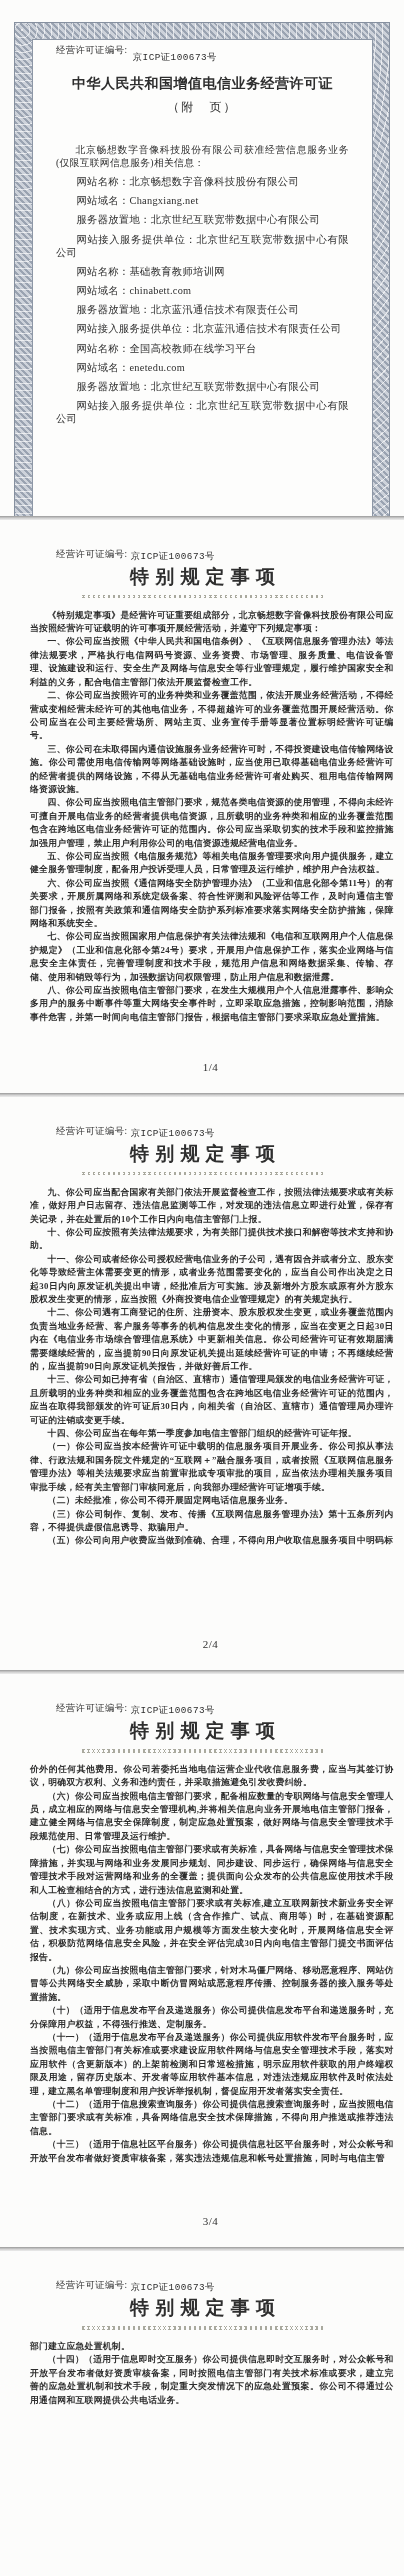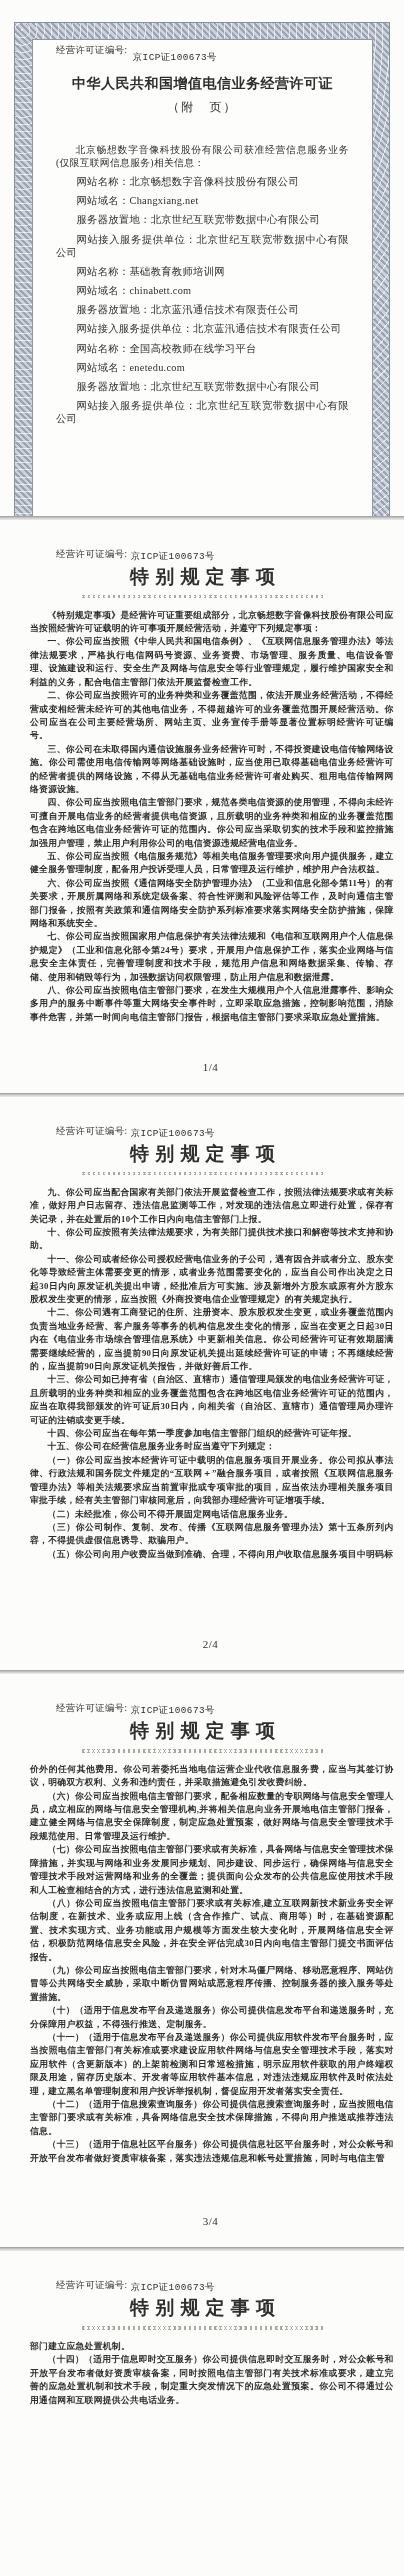--- a/index.html
+++ b/index.html
@@ -193,21 +193,20 @@
     </div>
     <h2 class="prov-title">特别规定事项</h2>
     <div class="wave"></div>
     <div class="prov-body">
       <p>九、你公司应当配合国家有关部门依法开展监督检查工作，按照法律法规要求或有关标准，做好用户日志留存、违法信息监测等工作，对发现的违法信息立即进行处置，保存有关记录，并在处置后的10个工作日内向电信主管部门上报。</p>
       <p>十、你公司应按照有关法律法规要求，为有关部门提供技术接口和解密等技术支持和协助。</p>
       <p>十一、你公司或者经你公司授权经营电信业务的子公司，遇有因合并或者分立、股东变化等导致经营主体需要变更的情形，或者业务范围需要变化的，应当自公司作出决定之日起30日内向原发证机关提出申请，经批准后方可实施。涉及新增外方股东或原有外方股东股权发生变更的情形，应当按照《外商投资电信企业管理规定》的有关规定执行。</p>
       <p>十二、你公司遇有工商登记的住所、注册资本、股东股权发生变更，或业务覆盖范围内负责当地业务经营、客户服务等事务的机构信息发生变化的情形，应当在变更之日起30日内在《电信业务市场综合管理信息系统》中更新相关信息。你公司经营许可证有效期届满需要继续经营的，应当提前90日向原发证机关提出延续经营许可证的申请；不再继续经营的，应当提前90日向原发证机关报告，并做好善后工作。</p>
       <p>十三、你公司如已持有省（自治区、直辖市）通信管理局颁发的电信业务经营许可证，且所载明的业务种类和相应的业务覆盖范围包含在跨地区电信业务经营许可证的范围内，应当在取得我部颁发的许可证后30日内，向相关省（自治区、直辖市）通信管理局办理许可证的注销或变更手续。</p>
       <p>十四、你公司应当在每年第一季度参加电信主管部门组织的经营许可证年报。</p>
-      <p>十五、你公司在经营信息服务业务时应当遵守下列规定：</p>
       <p>（一）你公司应当按本经营许可证中载明的信息服务项目开展业务。你公司拟从事法律、行政法规和国务院文件规定的“互联网＋”融合服务项目，或者按照《互联网信息服务管理办法》等相关法规要求应当前置审批或专项审批的项目，应当依法办理相关服务项目审批手续，经有关主管部门审核同意后，向我部办理经营许可证增项手续。</p>
       <p>（二）未经批准，你公司不得开展固定网电话信息服务业务。</p>
       <p>（三）你公司制作、复制、发布、传播《互联网信息服务管理办法》第十五条所列内容，不得提供虚假信息诱导、欺骗用户。</p>
       <p>（五）你公司向用户收费应当做到准确、合理，不得向用户收取信息服务项目中明码标</p>
     </div>
     <div class="page-no">2/4</div>
   </section>
 
   <div class="gap"></div>
 

